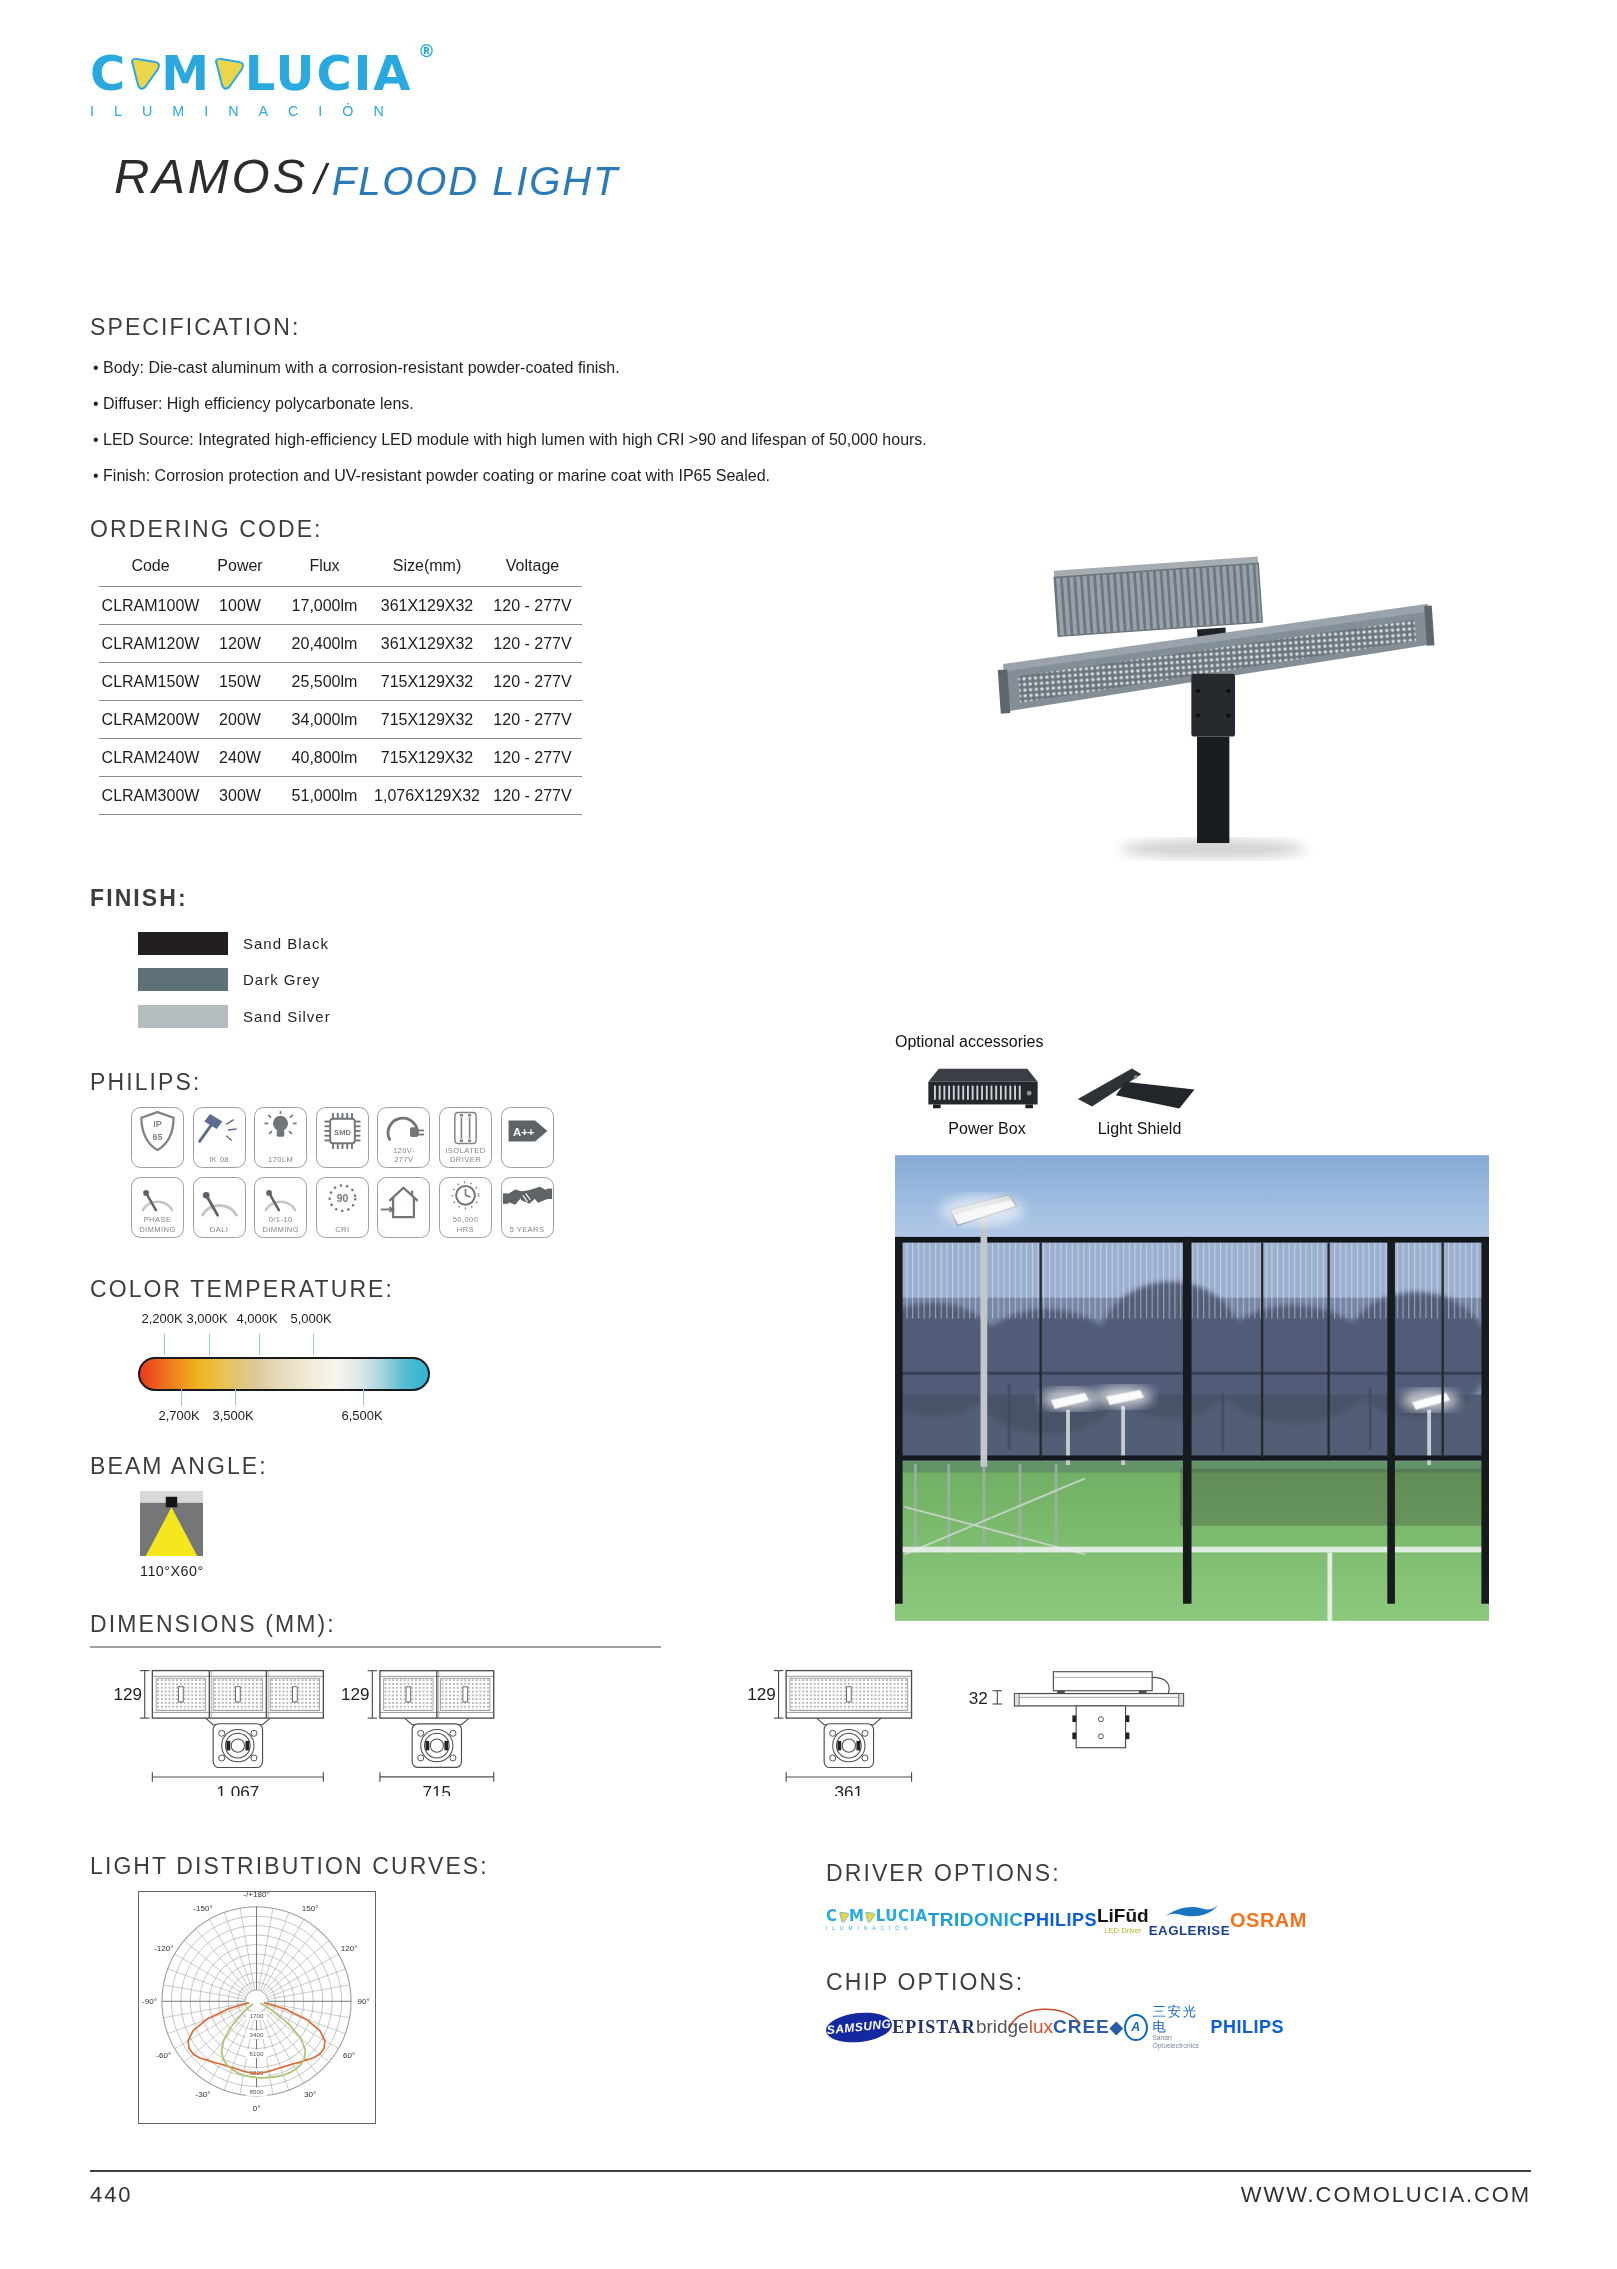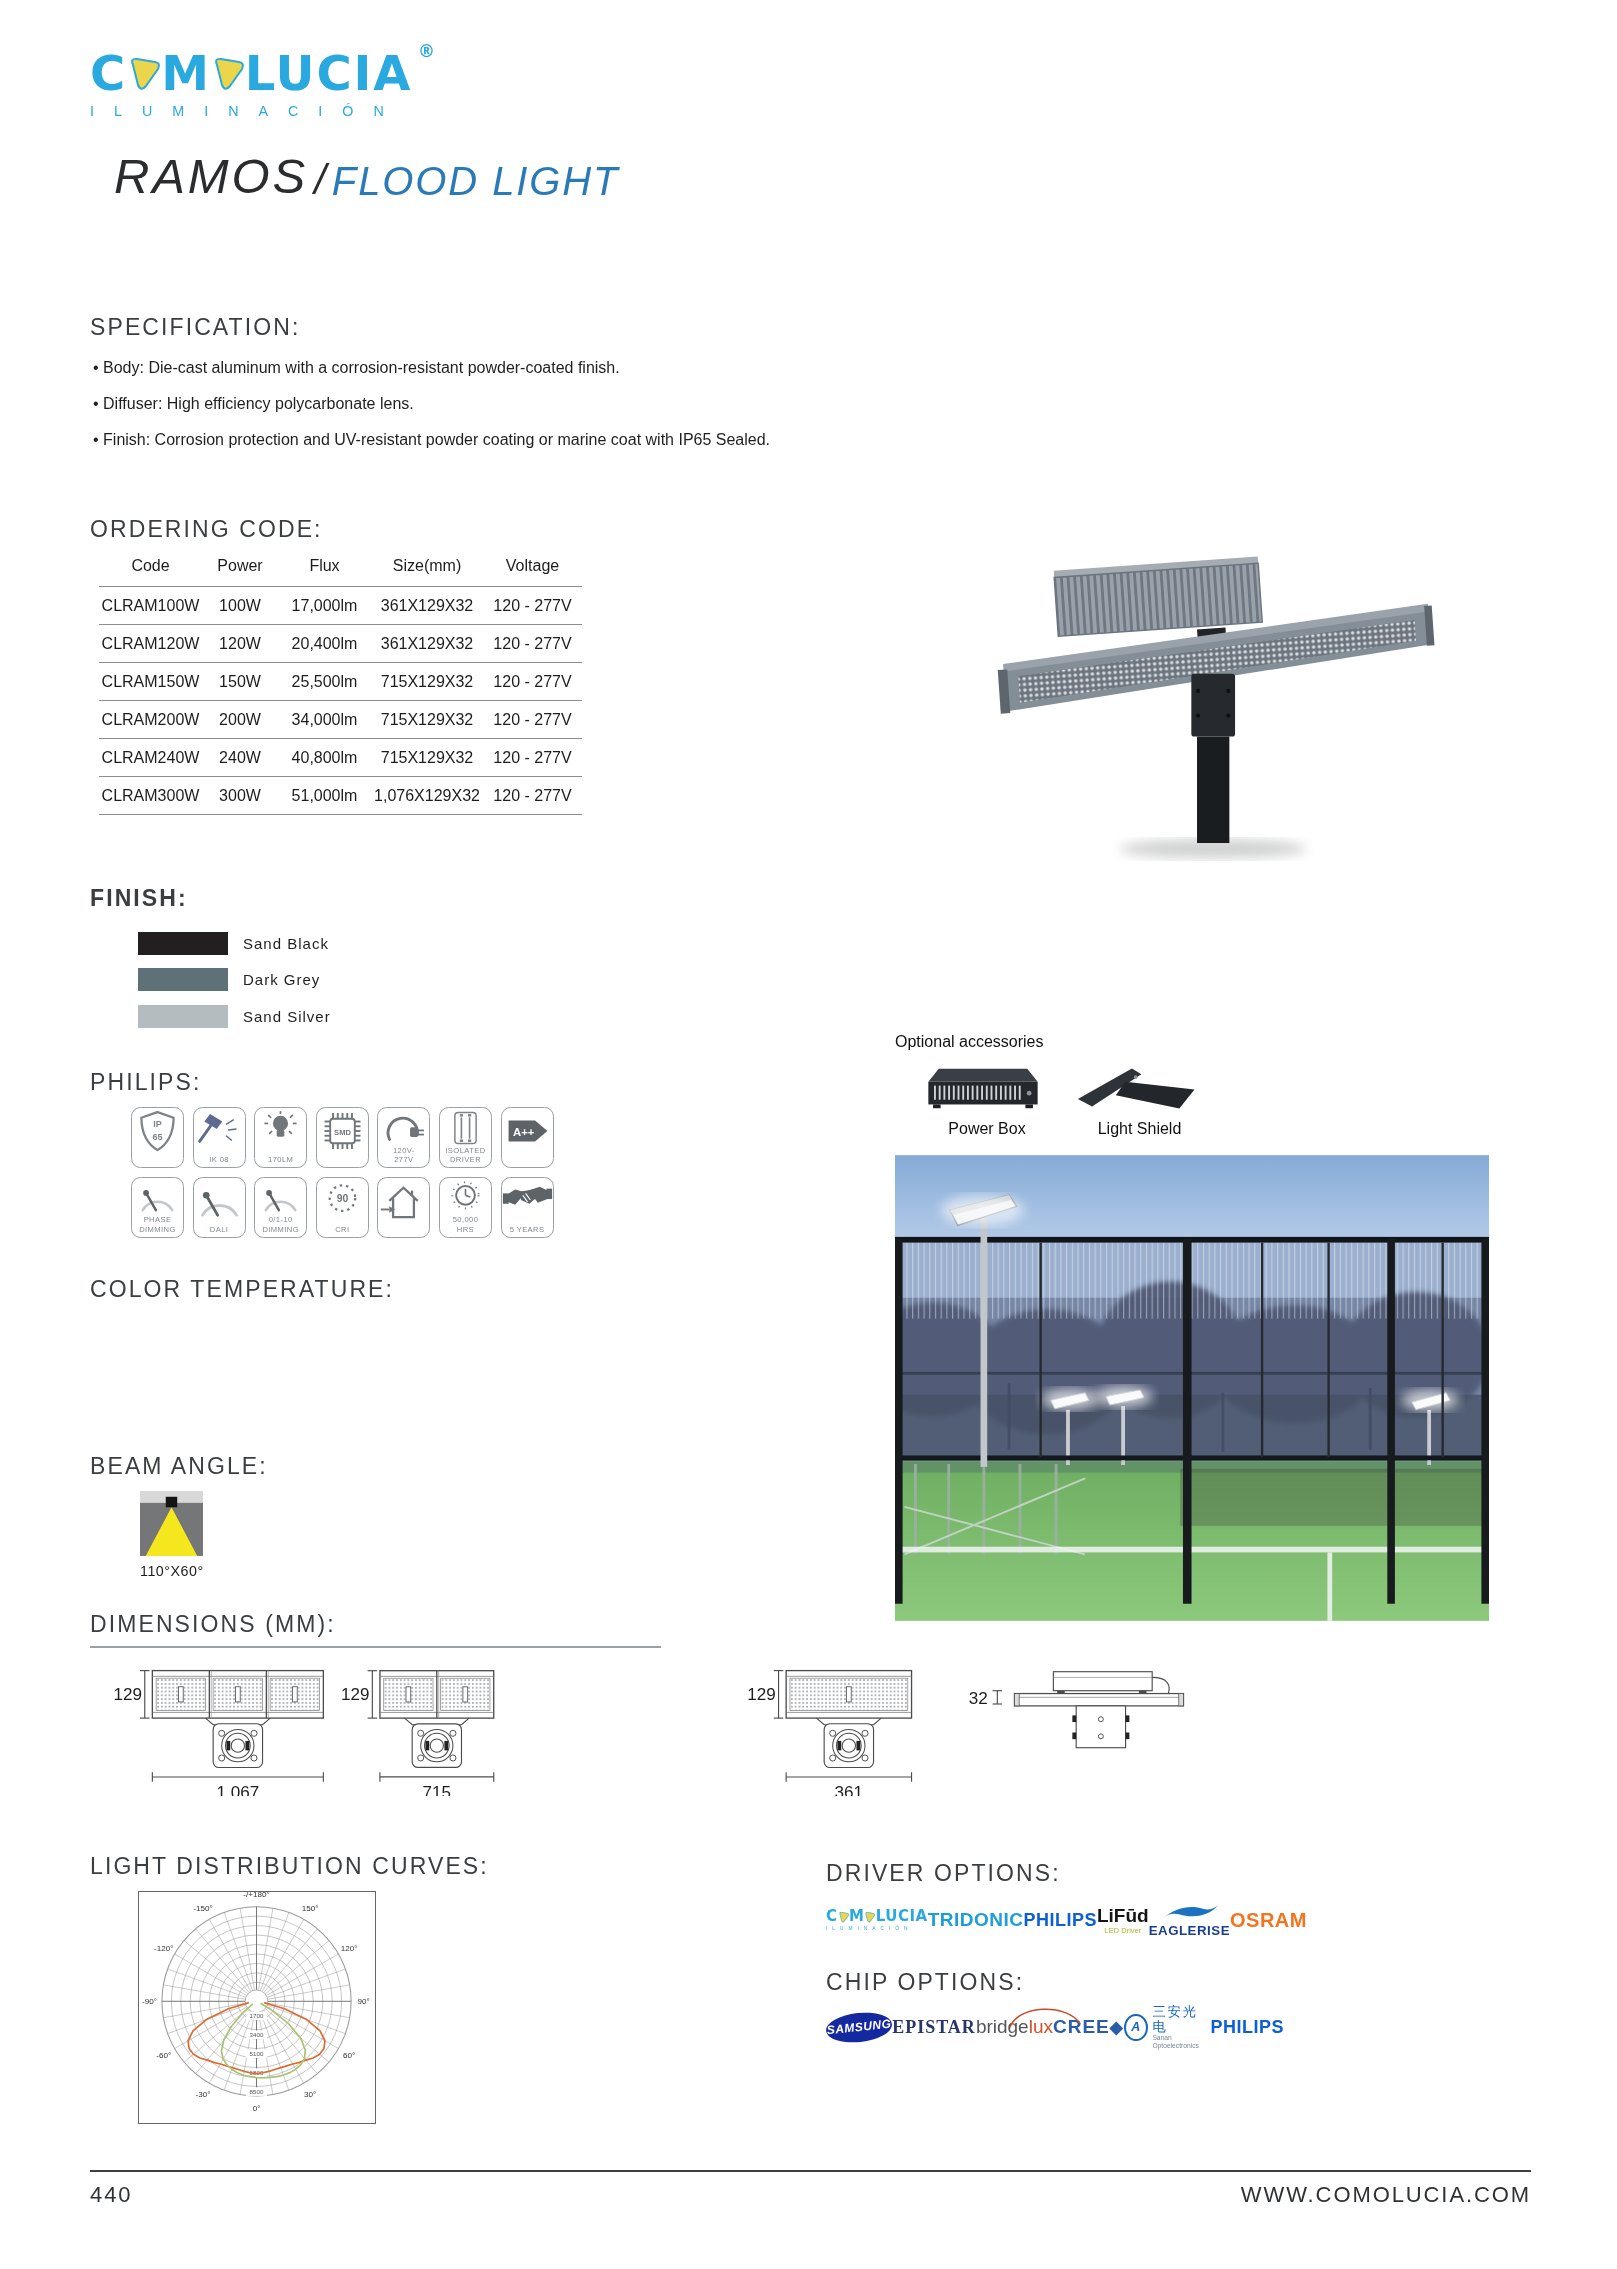--- a/index.html
+++ b/index.html
@@ -168,20 +168,21 @@
   <div class="abs" id="title">
     <span class="prod">RAMOS</span>
     <span class="sep">/</span>
     <span class="cat">FLOOD LIGHT</span>
   </div>
 
   <div class="abs h" id="spec-h">SPECIFICATION:</div>
   <ul class="abs" id="spec-list">
       <li>Body: Die-cast aluminum with a corrosion-resistant powder-coated finish.</li>
       <li>Diffuser: High efficiency polycarbonate lens.</li>
+      <li>LED Source: Integrated high-efficiency LED module with high lumen with high CRI &gt;90 and lifespan of 50,000 hours.</li>
       <li>Finish: Corrosion protection and UV-resistant powder coating or marine coat with IP65 Sealed.</li>
     </ul>
 
   <div class="abs h" id="order-h">ORDERING CODE:</div>
   <table class="abs" id="order-table">
       <thead>
         <tr>
           <th style="width: 103px;">Code</th>
           <th style="width: 76px;">Power</th>
           <th style="width: 93px;">Flux</th>
@@ -422,20 +423,37 @@
           <polygon points="49,12 41,8 29,12 39,25 49,21" fill="#5d6366"></polygon>
           <polygon points="21,13 34,11 39,18 30,26 21,22" fill="#5d6366"></polygon>
           <line x1="26" y1="15" x2="31" y2="22" stroke="#ffffff" stroke-width="1.2"></line>
           <line x1="23" y1="17" x2="28" y2="24" stroke="#ffffff" stroke-width="1.2"></line>
         </svg>
         <div class="fcap">5 YEARS</div>
       </div>
     </div>
 
   <div class="abs h" id="ctemp-h">COLOR TEMPERATURE:</div>
+  <div class="abs" id="ctemp">
+    <div id="ct-bar" style="background: linear-gradient(to right, rgb(232, 57, 31) 0%, rgb(238, 122, 30) 10%, rgb(240, 179, 30) 20%, rgb(231, 195, 90) 30%, rgb(220, 201, 154) 40%, rgb(231, 221, 192) 50%, rgb(242, 236, 217) 60%, rgb(247, 245, 238) 68%, rgb(223, 232, 232) 76%, rgb(168, 212, 222) 84%, rgb(84, 188, 210) 92%, rgb(47, 179, 210) 100%);"></div>
+  <div class="ct-label" style="left: 24px; top: 0px;">2,200K</div>
+      <div class="ct-tick" style="left: 26px; top: 23px;"></div>
+      <div class="ct-label" style="left: 69px; top: 0px;">3,000K</div>
+      <div class="ct-tick" style="left: 71px; top: 23px;"></div>
+      <div class="ct-label" style="left: 119px; top: 0px;">4,000K</div>
+      <div class="ct-tick" style="left: 121px; top: 23px;"></div>
+      <div class="ct-label" style="left: 173px; top: 0px;">5,000K</div>
+      <div class="ct-tick" style="left: 175px; top: 23px;"></div>
+      <div class="ct-tick" style="left: 43px; top: 78px; height: 17px;"></div>
+      <div class="ct-label" style="left: 41px; top: 97px;">2,700K</div>
+      <div class="ct-tick" style="left: 97px; top: 78px; height: 17px;"></div>
+      <div class="ct-label" style="left: 95px; top: 97px;">3,500K</div>
+      <div class="ct-tick" style="left: 225px; top: 78px; height: 17px;"></div>
+      <div class="ct-label" style="left: 224px; top: 97px;">6,500K</div>
+    </div>
 
   <div class="abs h" id="beam-h">BEAM ANGLE:</div>
   <div class="abs" id="beam">
     <svg width="63" height="65" viewBox="0 0 66 68">
       <rect x="0" y="12" width="66" height="56" fill="#757677"></rect>
       <rect x="0" y="0" width="66" height="12" fill="#d8d8d8"></rect>
       <polygon points="33,17 6,68 60,68" fill="#f5e71e"></polygon>
       <rect x="27" y="6" width="12" height="11" fill="#141414"></rect>
     </svg>
     <div id="beam-label">110°X60°</div>

